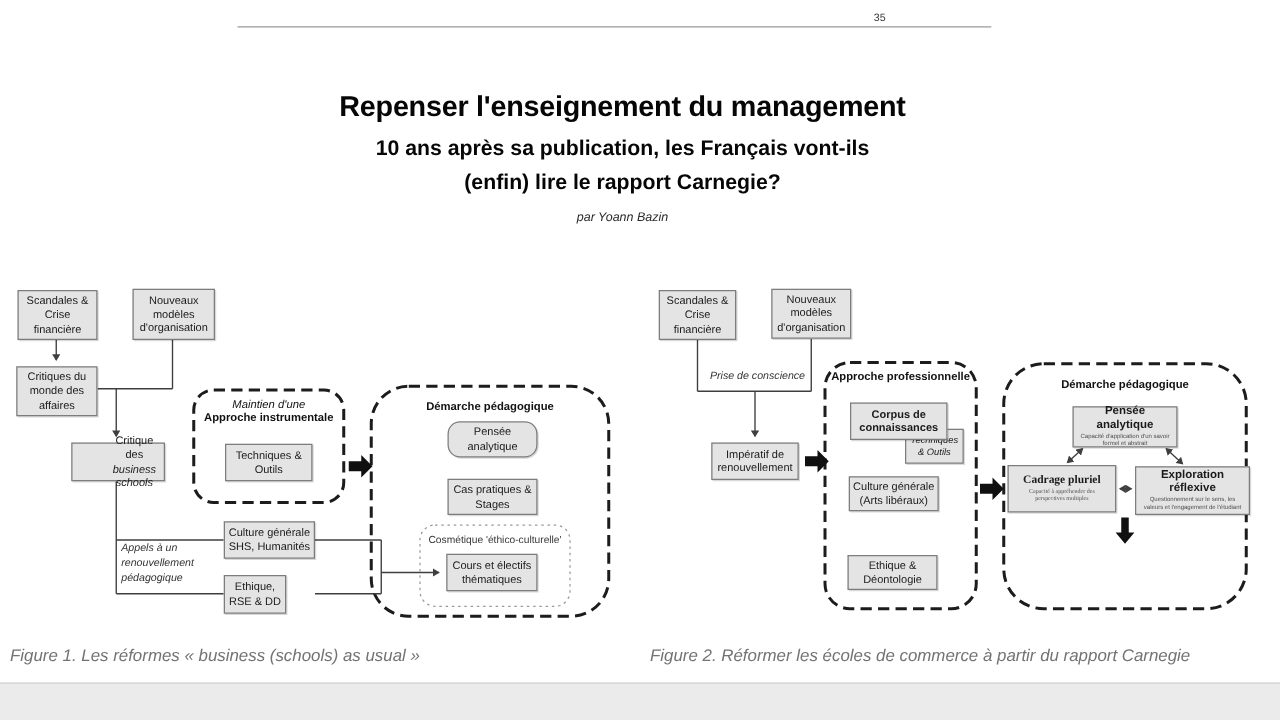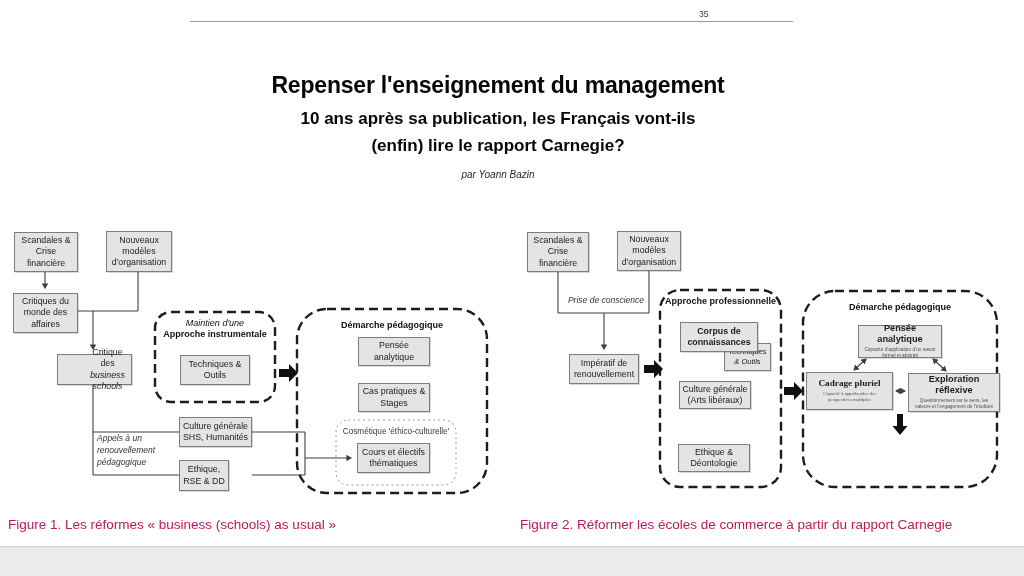--- a/index.html
+++ b/index.html
@@ -33,21 +33,21 @@
   }
   .box .it { font-style:italic; }
   .box-t { font-weight:bold; font-size:9.2px; line-height:1.15; }
   .box-s { font-size:4.8px; color:#4f4f4f; margin-top:2px; line-height:1.35; white-space:pre-line; }
   .small-it { font-style:italic; font-size:7.5px; }
   .grp-title { position:absolute; text-align:center; font-weight:bold; font-size:9px; color:#111; }
   .grp-sub   { font-style:italic; font-weight:normal; display:block; margin-bottom:1px; }
   .dot-title { position:absolute; text-align:center; font-size:8.2px; color:#3a3a3a; }
   .lbl { position:absolute; font-style:italic; font-size:8.5px; color:#333; line-height:1.4; white-space:pre-line; }
   .lbl.center { text-align:center; }
-  .caption { position:absolute; font-size:13.5px; color:#be185d;text-align:right; }
+  .caption { position:absolute; font-style:italic; font-size:13.5px; color:#737373;text-align:right; }
   .bottom-strip { position:absolute; left:0; top:546px; width:1024px; height:30px;
     background:#ebebeb; border-top:1px solid #d2d2d2; }
 </style>
 </head>
 <body>
 
 <div class="page">
 
   <span class="hdr-page">35</span>
   <div class="hdr-rule"></div>
@@ -105,21 +105,21 @@
     <div class="box" style="left:57px; top:126px; width:75px; height:31px;padding-left:28px;">
       <span>Critique des</span>
       <span class="it">business schools</span>
     </div>
     <div class="box" style="left:180px; top:127px; width:70px; height:30px;">Techniques &amp;
 Outils</div>
     <div class="box" style="left:179px; top:189px; width:73px; height:30px;">Culture générale
 SHS, Humanités</div>
     <div class="box" style="left:179px; top:232px; width:50px; height:31px;">Ethique,
 RSE &amp; DD</div>
-    <div class="box" style="left:358px; top:109px; width:72px; height:29px;">Pensée
+    <div class="box" style="left:358px; top:109px; width:72px; height:29px;border-radius:10px;">Pensée
 analytique</div>
     <div class="box" style="left:358px; top:155px; width:72px; height:29px;">Cas pratiques &amp;
 Stages</div>
     <div class="box" style="left:357px; top:215px; width:73px; height:30px;">Cours et électifs
 thématiques</div>
   </div>
 
   <div class="fig" id="fig2">
     <svg class="wires" viewBox="0 0 512 272">
       <defs>

